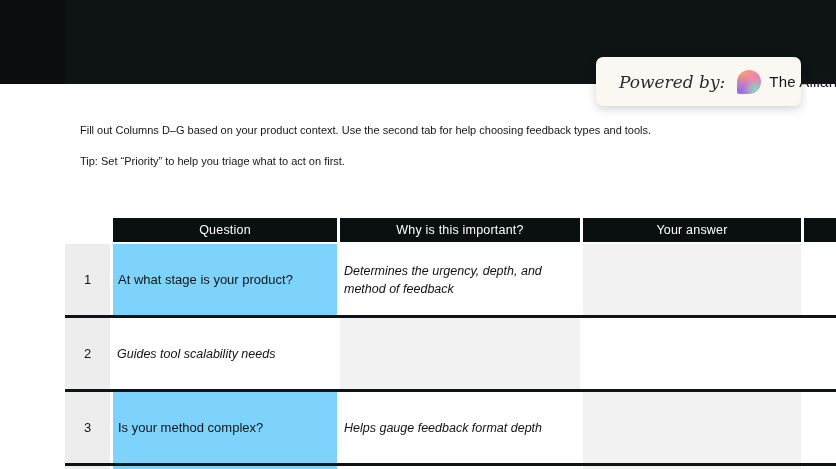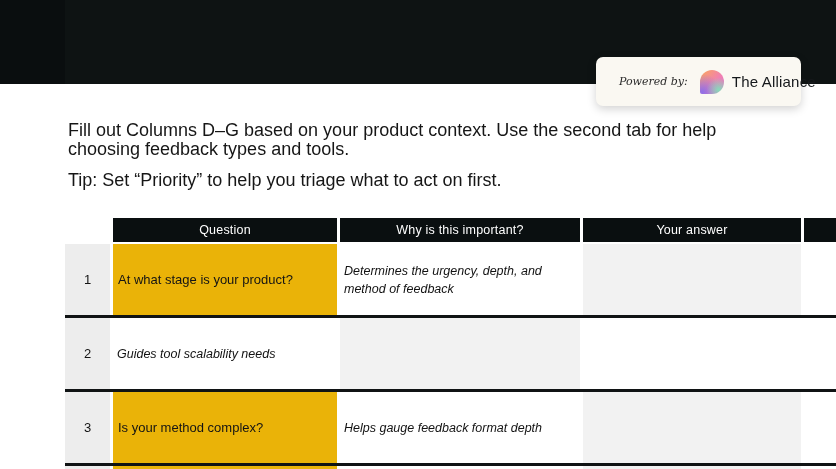--- a/index.html
+++ b/index.html
@@ -41,21 +41,21 @@
     background: #faf8f2;
     border-radius: 7px;
     box-shadow: 0 3px 10px rgba(0,0,0,0.18);
     display: flex; align-items: center;
     z-index: 3;
   }
   .powered-label {
     margin-left: 23px;
     font-family: "DejaVu Serif", serif;
     font-style: italic;
-    font-size: 11px;
+    font-size: 17px;
     color: #2b2b2b;
     white-space: nowrap;
   }
   .alliance-logo {
     width: 24px; height: 24px;
     margin-left: 12px;
     flex: none;
     border-radius: 50% 50% 50% 8%;
     background:
       radial-gradient(circle at 78% 82%, #86dcb9 0%, rgba(134,220,185,0) 45%),
@@ -67,23 +67,23 @@
     font-size: 15px;
     font-weight: 500;
     color: #15181b;
     letter-spacing: 0.2px;
     white-space: nowrap;
     text-align: right;
   }
 
   
   .intro {
-    position: absolute; left: 68px; top: 121px;
+    position: absolute; left: 80px; top: 121px;
     width: 665px;
-    font-size: 18px;
+    font-size: 11px;
     line-height: 19px;
     color: #161616;
   }
   .intro .tip { margin-top: 12px; }
 
   
   .sheet {
     position: absolute; left: 65px; top: 218px; right: 0;
   }
   .thead, .trow {
@@ -107,21 +107,21 @@
     border-bottom: 3px solid #101314;
   }
   .trow.sliver { height: 4px; border-bottom: none; }
   .td {
     display: flex; align-items: center;
     font-size: 13px;
     color: #141414;
     line-height: 18px;
   }
   .td.num   { background: #ededed; justify-content: center; }
-  .td.q     { background: #eab308; padding: 0 26px 0 5px; }
+  .td.q     { background: #7dd3fc; padding: 0 26px 0 5px; }
   .td.why   { background: #ffffff; padding: 0 12px 0 4px; font-style: italic; font-size: 12.5px; color: #121212; }
   .td.ans   { background: #f2f2f2; }
   .td.extra { background: #ffffff; }
 </style>
 </head>
 <body>
 
 <div class="topbar">
   <div class="topbar-left-strip"></div>
 </div>

